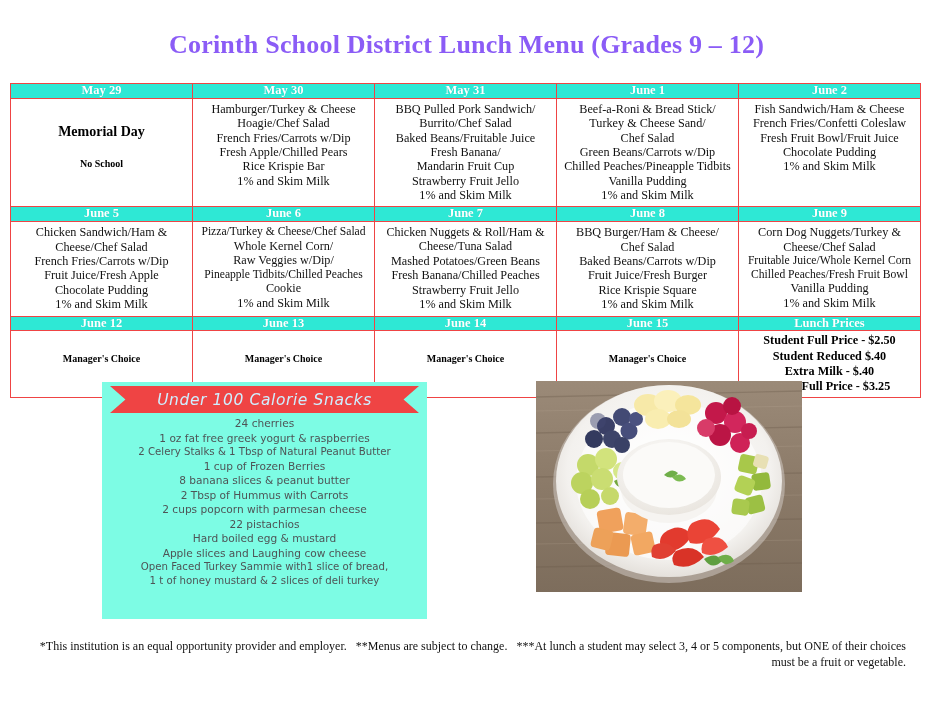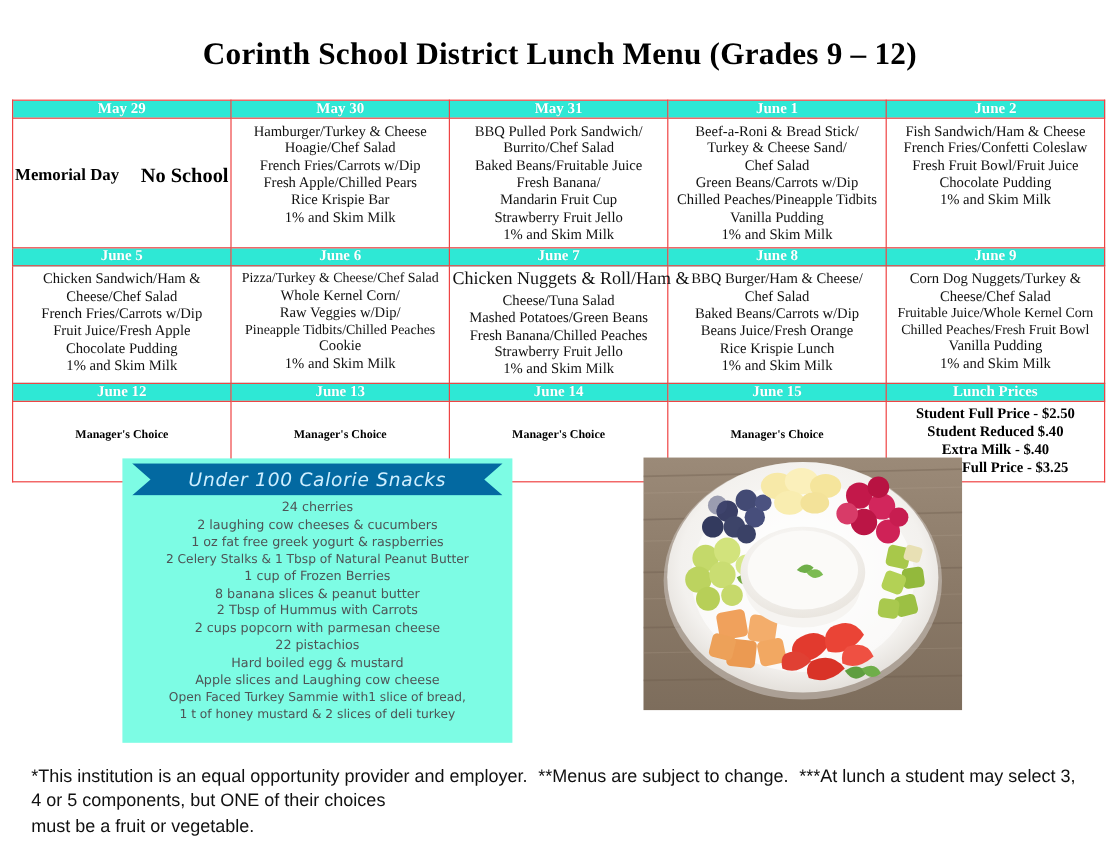--- a/index.html
+++ b/index.html
@@ -20,21 +20,21 @@
   .page-title {
     position: absolute;
     left: 0;
     top: 30px;
     width: 933px;
     text-align: center;
     font-family: "Liberation Serif", serif;
     font-weight: bold;
     font-size: 26px;
     letter-spacing: 0.2px;
-    color: #000000;
+    color: #8b5cf6;
   }
 
   
   .menu-table {
     position: absolute;
     left: 10px;
     top: 83px;
     width: 911px;
     border-collapse: collapse;
     table-layout: fixed;
@@ -58,21 +58,21 @@
   .cell-body {
     text-align: center;
     font-size: 12.2px;
     line-height: 1.18;
     padding: 3px 2px 4px 2px;
     color: #111;
   }
   .cell-body div { white-space: nowrap; }
   .holiday-inner {
     display: flex;
-    flex-direction: row;
+    flex-direction: column;
     justify-content: center;
     align-items: center;
     height: 96px;
     gap: 18px;
   }
   .mgr-cell {
     text-align: center;
     font-weight: bold;
     font-size: 10px;
     height: 56px;
@@ -100,21 +100,21 @@
     position: relative;
     height: 27px;
     margin-top: 4px;
   }
   .ribbon-shape {
     position: absolute;
     left: 8px;
     top: 0;
     width: 309px;
     height: 27px;
-    background: #0369a1;
+    background: #ef4444;
     clip-path: polygon(
       0% 0%, 100% 0%, 95% 50%, 100% 100%, 0% 100%, 5% 50%
     );
     display: flex;
     align-items: center;
     justify-content: center;
   }
   .ribbon-text {
     color: #CFEFFF;
     font-family: "DejaVu Sans", sans-serif;
@@ -145,24 +145,25 @@
     background: #8a7painted;
   }
   .photo-svg { display: block; width: 266px; height: 211px; }
 
   
   .footer-note {
     position: absolute;
     left: 26px;
     top: 638px;
     width: 880px;
-    font-family: Liberation Sans, sans-serif;
-    font-size: 15px;
+    font-family: Liberation Serif, serif;
+    font-size: 12px;
     line-height: 1.35;
     color: #111;
+    text-align: right;
   }
   .footer-note .sp { display: inline-block; width: 9px; }
 </style>
 </head>
 <body>
 
 <div class="page-title">Corinth School District Lunch Menu (Grades 9 – 12)</div>
 
 <table class="menu-table">
   <tbody>
@@ -171,21 +172,21 @@
       <td class="date-head">May 29</td>
       <td class="date-head">May 30</td>
       <td class="date-head">May 31</td>
       <td class="date-head">June 1</td>
       <td class="date-head">June 2</td>
     </tr>
     <tr>
       <td>
         <div class="holiday-inner">
           <div style="font-weight:bold;font-size:14px;">Memorial Day</div>
-          <div style="font-weight:bold;font-size:17px;">No School</div>
+          <div style="font-weight:bold;font-size:10px;">No School</div>
         </div>
       </td>
       <td>
         <div class="cell-body">
           <div>Hamburger/Turkey &amp; Cheese</div>
           <div>Hoagie/Chef Salad</div>
           <div>French Fries/Carrots w/Dip</div>
           <div>Fresh Apple/Chilled Pears</div>
           <div>Rice Krispie Bar</div>
           <div>1% and Skim Milk</div>
@@ -247,35 +248,35 @@
           <div style="font-size:11.6px;">Pizza/Turkey &amp; Cheese/Chef Salad</div>
           <div>Whole Kernel Corn/</div>
           <div>Raw Veggies w/Dip/</div>
           <div style="font-size:11.6px;">Pineapple Tidbits/Chilled Peaches</div>
           <div>Cookie</div>
           <div>1% and Skim Milk</div>
         </div>
       </td>
       <td>
         <div class="cell-body">
-          <div style="font-size:15px;">Chicken Nuggets &amp; Roll/Ham &amp;</div>
+          <div style="font-size:12px;">Chicken Nuggets &amp; Roll/Ham &amp;</div>
           <div>Cheese/Tuna Salad</div>
           <div>Mashed Potatoes/Green Beans</div>
           <div>Fresh Banana/Chilled Peaches</div>
           <div>Strawberry Fruit Jello</div>
           <div>1% and Skim Milk</div>
         </div>
       </td>
       <td>
         <div class="cell-body">
           <div>BBQ Burger/Ham &amp; Cheese/</div>
           <div>Chef Salad</div>
           <div>Baked Beans/Carrots w/Dip</div>
-          <div>Beans Juice/Fresh Orange</div>
-          <div>Rice Krispie Lunch</div>
+          <div>Fruit Juice/Fresh Burger</div>
+          <div>Rice Krispie Square</div>
           <div>1% and Skim Milk</div>
         </div>
       </td>
       <td>
         <div class="cell-body">
           <div>Corn Dog Nuggets/Turkey &amp;</div>
           <div>Cheese/Chef Salad</div>
           <div style="font-size:11.6px;">Fruitable Juice/Whole Kernel Corn</div>
           <div style="font-size:11.6px;">Chilled Peaches/Fresh Fruit Bowl</div>
           <div>Vanilla Pudding</div>
@@ -310,21 +311,20 @@
 </table>
 
 <div class="snacks-box">
   <div class="ribbon-wrap">
     <div class="ribbon-shape">
       <span class="ribbon-text">Under 100 Calorie Snacks</span>
     </div>
   </div>
   <div class="snack-list">
     <div>24 cherries</div>
-    <div>2 laughing cow cheeses &amp; cucumbers</div>
     <div>1 oz fat free greek yogurt &amp; raspberries</div>
     <div style="font-size:10.2px;">2 Celery Stalks &amp; 1 Tbsp of Natural Peanut Butter</div>
     <div>1 cup of Frozen Berries</div>
     <div>8 banana slices &amp; peanut butter</div>
     <div>2 Tbsp of Hummus with Carrots</div>
     <div>2 cups popcorn with parmesan cheese</div>
     <div>22 pistachios</div>
     <div>Hard boiled egg &amp; mustard</div>
     <div>Apple slices and Laughing cow cheese</div>
     <div style="font-size:10.2px;">Open Faced Turkey Sammie with1 slice of bread,</div>

